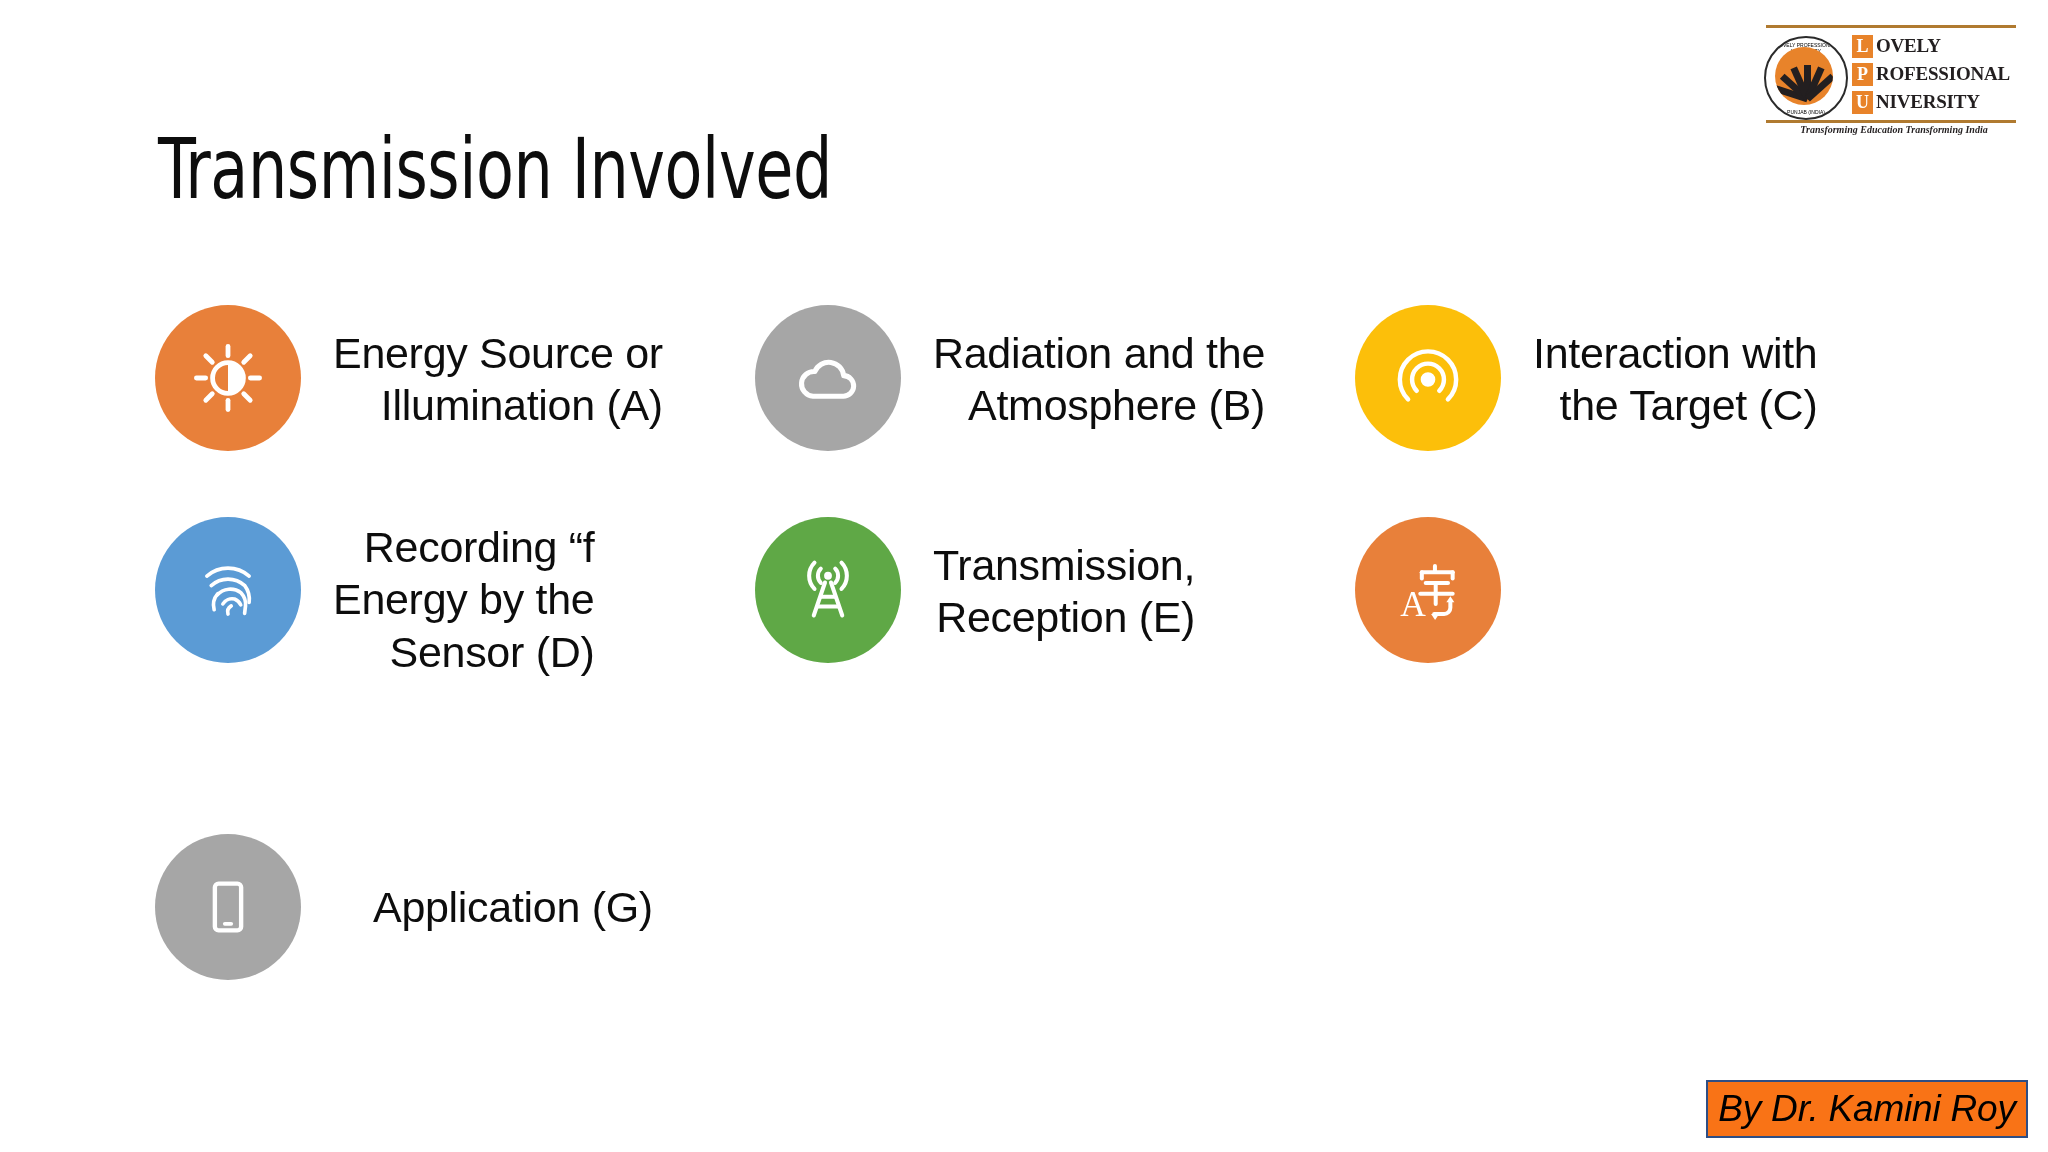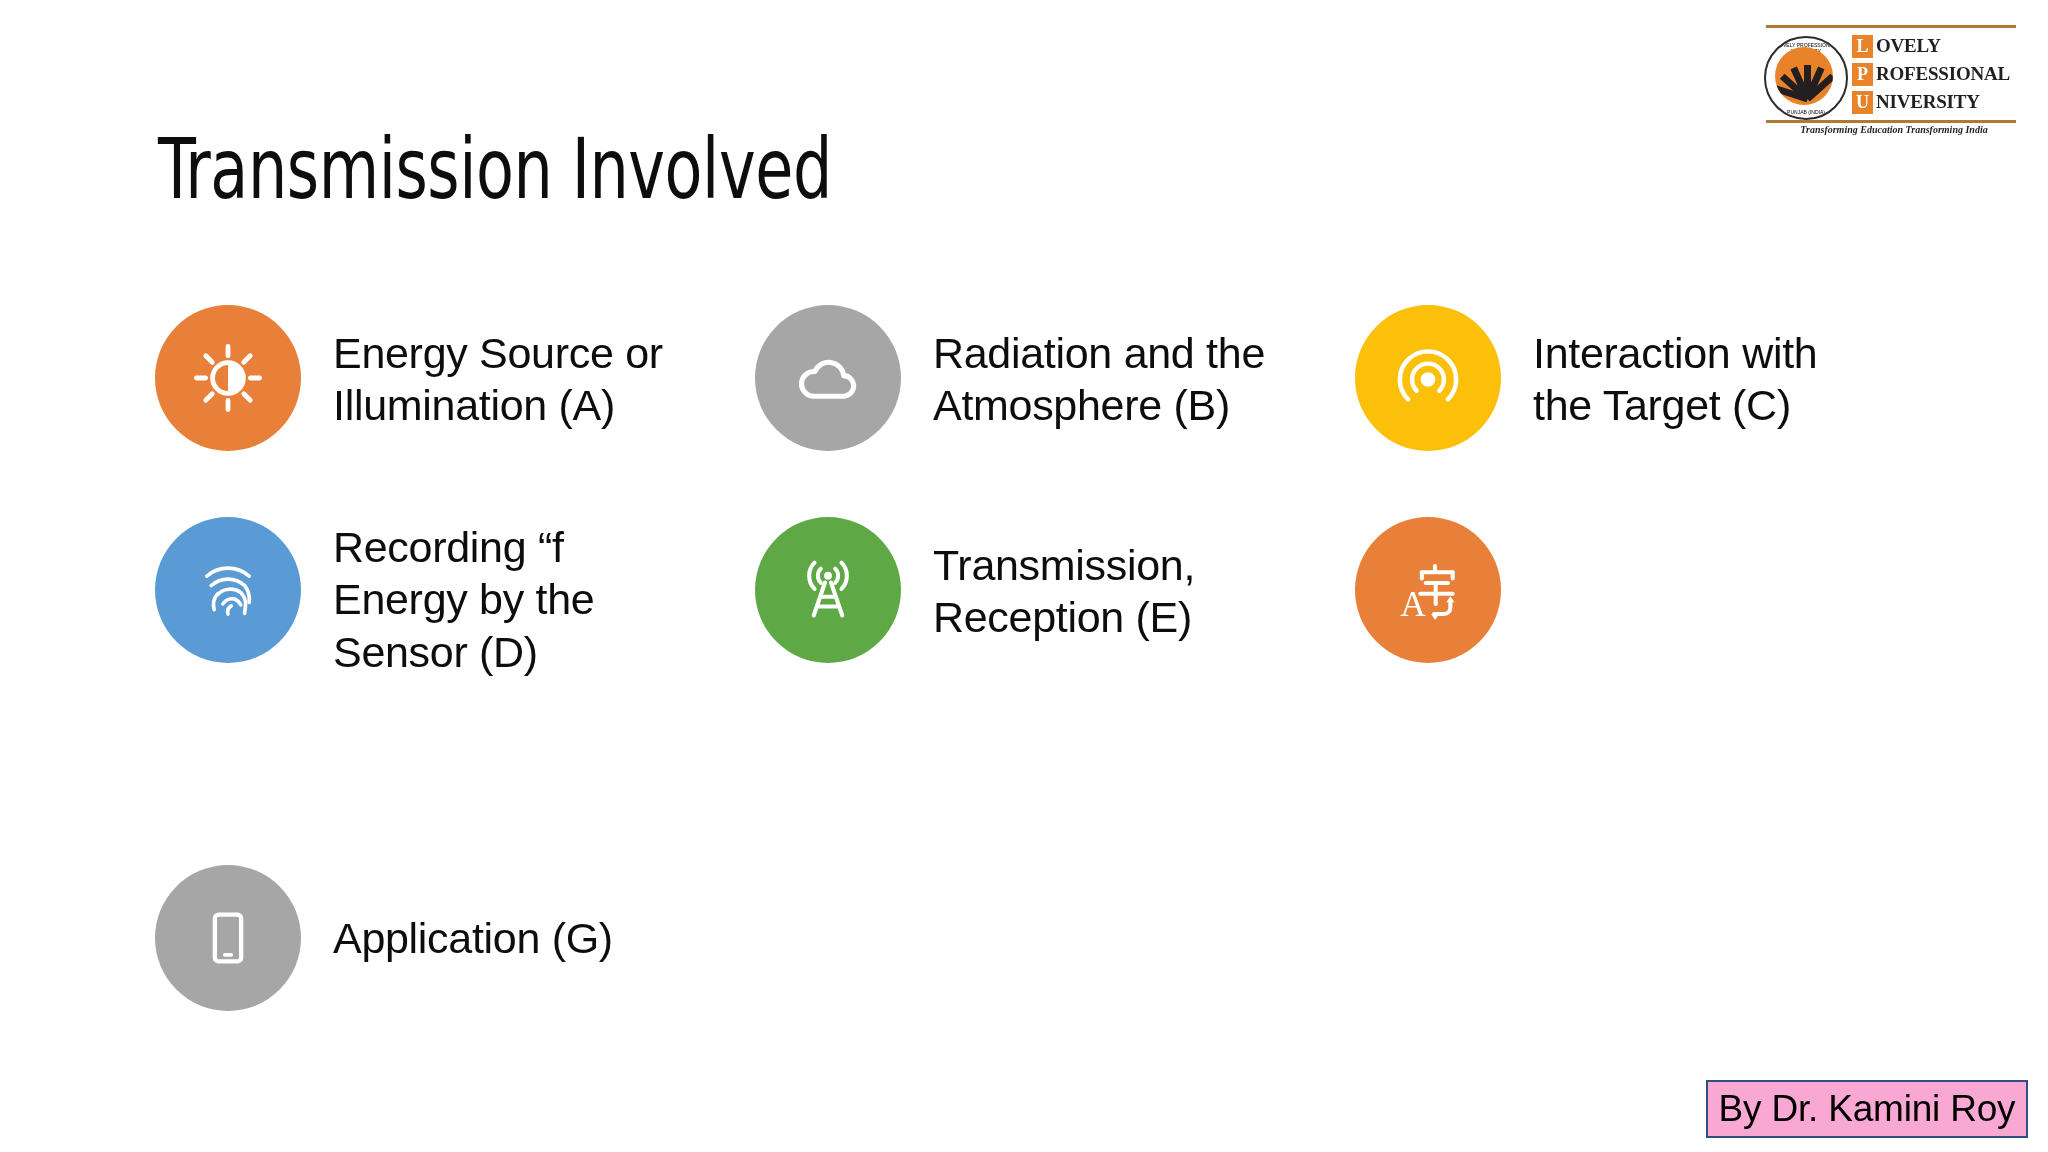--- a/index.html
+++ b/index.html
@@ -138,20 +138,21 @@
     position: absolute;
     left: 0;
     top: 0;
     width: 2048px;
     height: 1152px;
   }
   .item {
     position: absolute;
     display: flex;
     align-items: flex-start;
+    text-align: right;
   }
   .bubble {
     width: 146px;
     height: 146px;
     border-radius: 50%;
     flex: 0 0 146px;
     position: relative;
   }
   .bubble svg {
     position: absolute;
@@ -169,42 +170,43 @@
     font-family: "Liberation Sans", sans-serif;
   }
 
   
   .col-1 { left: 155px; }
   .col-2 { left: 755px; }
   .col-3 { left: 1355px; }
   
   .row-1 { top: 305px; }
   .row-2 { top: 517px; }
-  .row-3 { top: 865px; }
+  .row-3 { top: 834px; gap: 40px; }
 
   .lbl-2line { padding-top: 22px; }
   .lbl-3line { padding-top: 4px; }
   .lbl-1line { padding-top: 47px; }
 
   
   .footer-badge {
     position: absolute;
     left: 1706px;
     top: 1080px;
     width: 322px;
     height: 58px;
-    background: #f9a8d4;
+    background: #f97316;
     border: 2px solid #2F4E84;
     box-sizing: border-box;
     display: flex;
     align-items: center;
     justify-content: center;
     font-size: 37px;
     color: #000000;
     letter-spacing: -0.2px;
+    font-style: italic;
   }
 </style>
 </head>
 <body>
 
 <div class="logo">
   <div class="logo-rule top"></div>
 
   <div class="logo-seal">
     <div class="seal-top-txt">LOVELY PROFESSIONAL UNIVERSITY</div>

